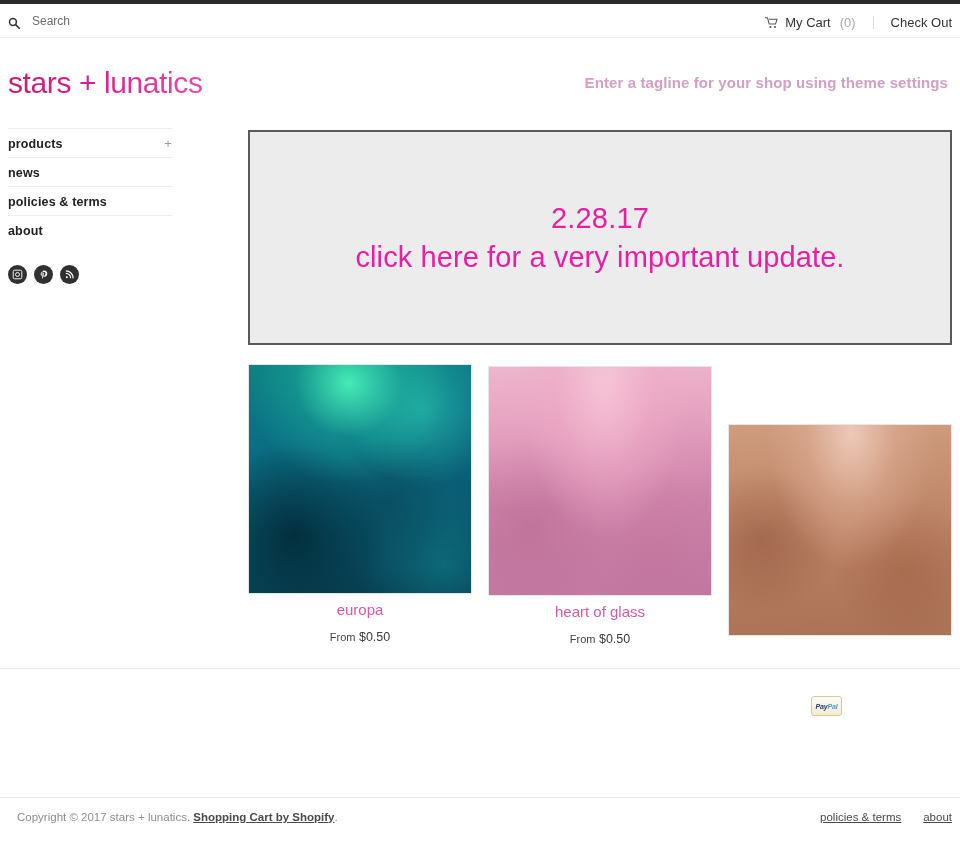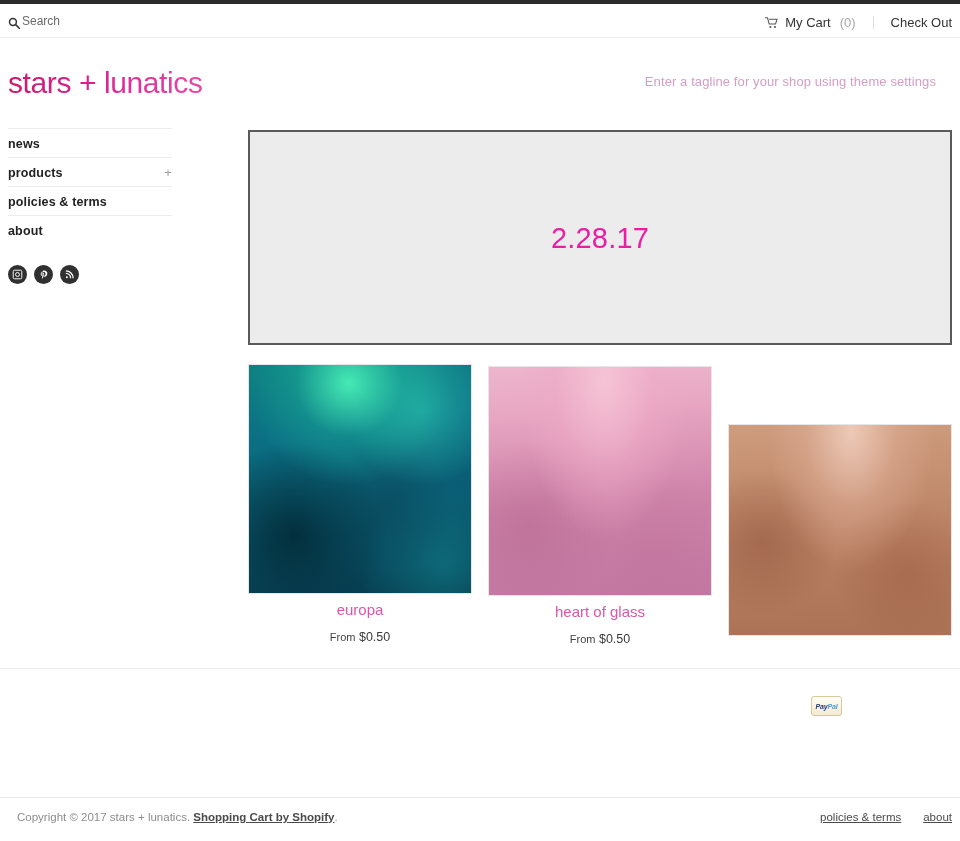--- a/index.html
+++ b/index.html
@@ -36,21 +36,21 @@
     width: 960px;
     height: 34px;
     background: #fff;
     border-bottom: 1px solid #f0f0f0;
   }
   .search-wrap {
     position: absolute;
     left: 8px; top: 9px;
     display: flex;
     align-items: center;
-    gap: 2px;
+    gap: 12px;
   }
   .search-icon {
     display: block;
     width: 12px; height: 12px;
     color: #333;
   }
   .search-input {
     border: none;
     outline: none;
     background: transparent;
@@ -109,25 +109,26 @@
     background: linear-gradient(95deg, #cc1a6b 0%, #d91f8f 40%, #e84aa8 100%);
     -webkit-background-clip: text;
     background-clip: text;
     -webkit-text-fill-color: transparent;
     white-space: nowrap;
     cursor: pointer;
     line-height: 34px;
   }
   .tagline {
     position: absolute;
-    right: 24px; top: 35px;
-    font-size: 13px;
+    right: 12px; top: 35px;
+    font-size: 15px;
     color: #d49ec5;
     white-space: nowrap;
     letter-spacing: 0.1px;
+    font-weight: bold;
   }
 
   
   .sidebar {
     position: absolute;
     left: 8px; top: 128px;
     width: 164px;
   }
   .nav-item {
     position: relative;
@@ -367,27 +368,27 @@
   </div>
 
   <div class="header">
     <a class="logo">stars + lunatics</a>
     <div class="tagline">Enter a tagline for your shop using theme settings</div>
   </div>
 
   <div class="sidebar">
 
     <div class="nav-item">
+      <span class="nav-label">products</span>
+      <span class="nav-plus">+</span>
+    </div>
+
+    <div class="nav-item">
       <span class="nav-label">news</span>
       <span class="nav-plus"></span>
-    </div>
-
-    <div class="nav-item">
-      <span class="nav-label">products</span>
-      <span class="nav-plus">+</span>
     </div>
 
     <div class="nav-item">
       <span class="nav-label">policies &amp; terms</span>
       <span class="nav-plus"></span>
     </div>
 
     <div class="nav-item">
       <span class="nav-label">about</span>
       <span class="nav-plus"></span>
@@ -411,20 +412,21 @@
           <path d="M3.4 9.2a7.4 7.4 0 017.4 7.4h2.4A9.8 9.8 0 003.4 6.8z"></path>
           <path d="M3.4 4.6a12 12 0 0112 12h2.4A14.4 14.4 0 003.4 2.2z"></path>
         </svg>
       </a>
     </div>
   </div>
 
   <div class="main">
     <a class="banner">
       <div class="banner-line1">2.28.17</div>
+      <div class="banner-line2">click here for a very important update.</div>
     </a>
   </div>
 
   <div class="products">
 
     <div class="product p1">
       <span class="product-thumb"></span>
       <span class="product-title">europa</span>
       <span class="product-price"><span class="from">From</span> <span>$0.50</span></span>
     </div>

